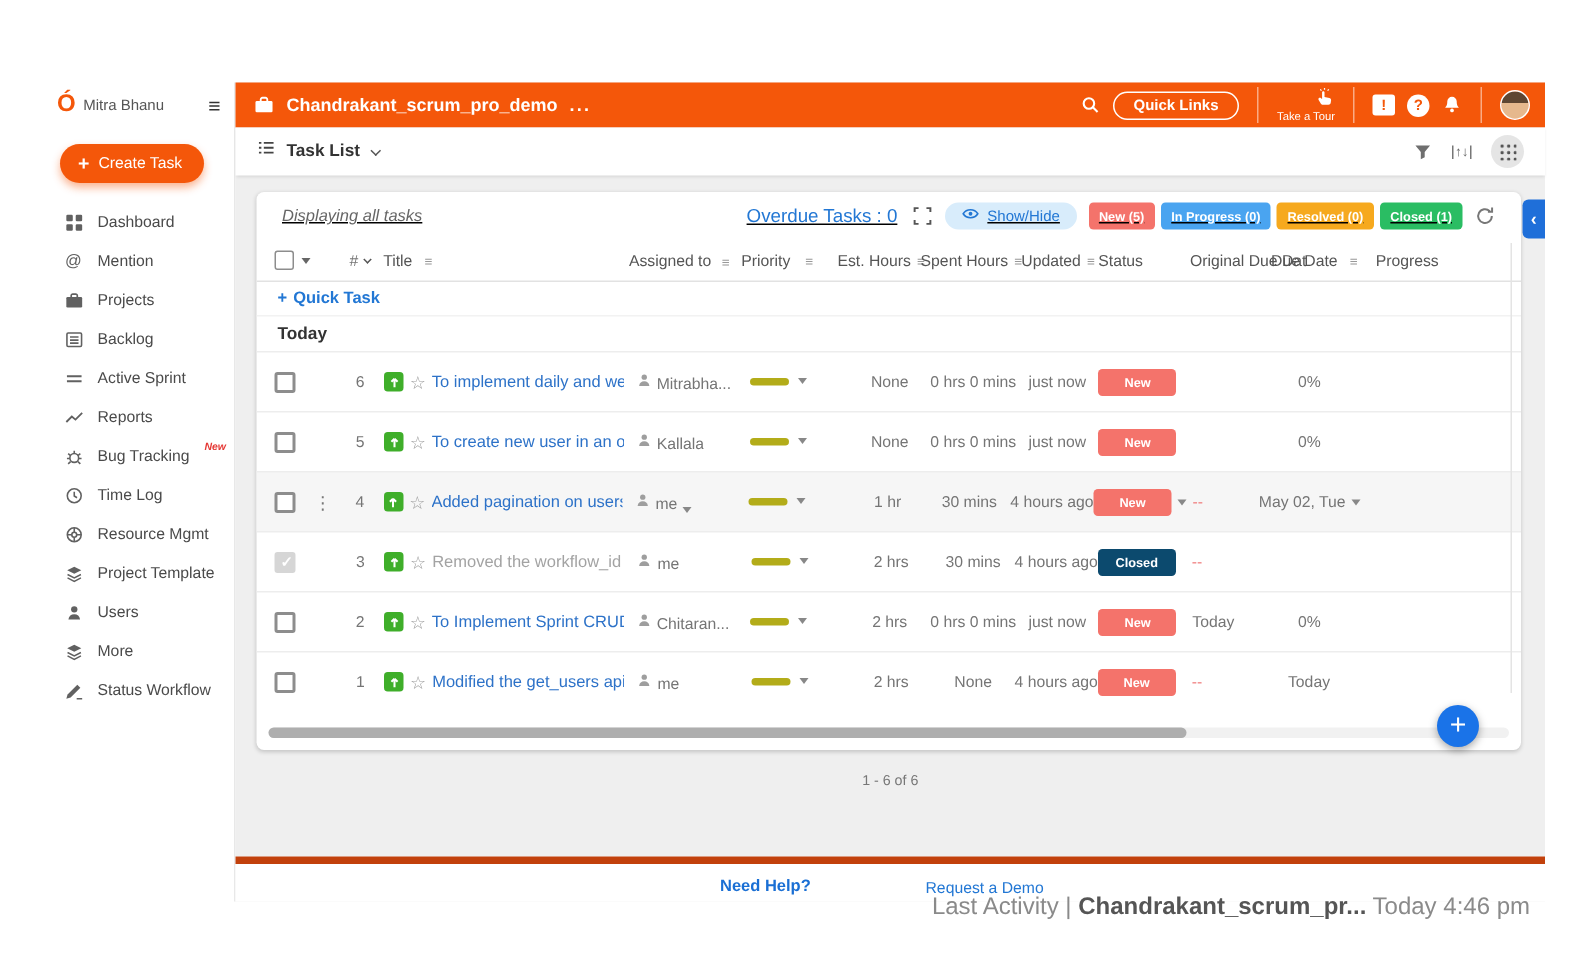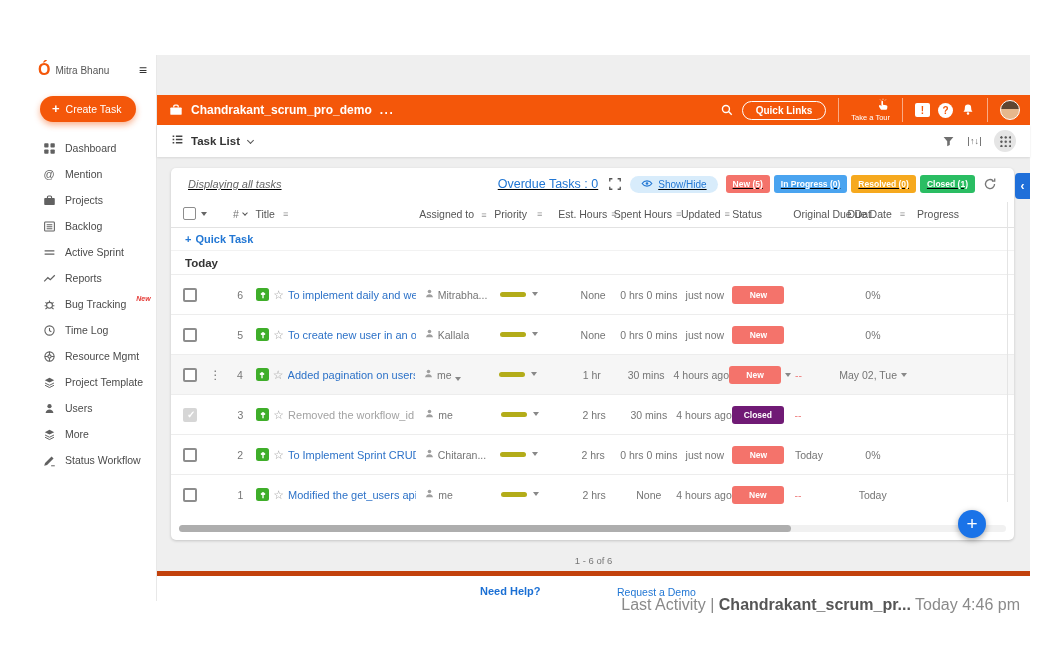--- a/index.html
+++ b/index.html
@@ -26,21 +26,21 @@
   .nav-item { height:26px; display:flex; align-items:center; gap:9px; padding-left:14px;
     font-size:10.5px; color:#4a4a4a; position:relative; cursor:pointer; white-space:nowrap; }
   .nav-item.active { background:#ececec; font-weight:bold; color:#1a1a1a; }
   .nav-item.active::before { content:""; position:absolute; left:0; top:0; bottom:0; width:4px; background:#f4570a; }
   .nav-ico { width:14px; height:14px; display:flex; align-items:center; justify-content:center; flex:none; }
   .nav-badge { color:#e53935; font-size:7px; font-weight:bold; font-style:italic; align-self:flex-start; margin-top:4px; margin-left:1px; }
 
   
   .main { flex:1; display:flex; flex-direction:column; background:#efefef; min-width:0; }
 
-  .topbar { height:30px; background:#f4570a; display:flex; align-items:center; padding:0 10px 0 12px; gap:8px; color:#fff; flex:none;margin-top:40px; }
+  .topbar { height:30px; background:#f4570a; display:flex; align-items:center; padding:0 10px 0 12px; gap:8px; color:#fff; flex:none; }
   .tb-title { font-weight:bold; font-size:12px; white-space:nowrap; }
   .tb-dots { font-weight:bold; letter-spacing:1.5px; font-size:12px; }
   .spacer { flex:1; }
   .qlinks { border:1.5px solid #fff; border-radius:13px; padding:3px 13px; font-size:10px; font-weight:bold;
     background:transparent; color:#fff; font-family:inherit; cursor:pointer; white-space:nowrap; }
   .tb-div { width:1px; height:24px; background:rgba(255,255,255,.5); margin:0 4px; }
   .tour { display:flex; flex-direction:column; align-items:flex-end; font-size:7.5px; line-height:1.2; cursor:pointer; }
   .sq-icon { width:15px; height:14px; background:#fff; border-radius:2px; color:#f4570a; font-size:10px; font-weight:bold;
     display:flex; align-items:center; justify-content:center; cursor:pointer; }
   .ci { width:15px; height:15px; background:#fff; border-radius:50%; color:#f4570a; font-size:10px; font-weight:bold;
@@ -563,21 +563,21 @@
                   <span class="pname">me</span>
                 </div>
                 <div class="c-priority">
                   <span class="pbar" style="background:#b3ac19"></span>
                   <span class="caret"></span>
                 </div>
                 <div class="c-est">2 hrs</div>
                 <div class="c-spent">30 mins</div>
                 <div class="c-updated">4 hours ago</div>
                 <div class="c-status">
-                  <span class="sbadge" style="background:#701a75">Closed</span>
+                  <span class="sbadge" style="background:#0c4a6e">Closed</span>
                 </div>
                 <div class="c-origdue red">--</div>
                 <div class="c-due">
                   <span></span>
                 </div>
                 <div class="c-prog"></div>
               </div>
               <div class="trow">
                 <div class="c-sel">
                   <span class="cb"></span>

